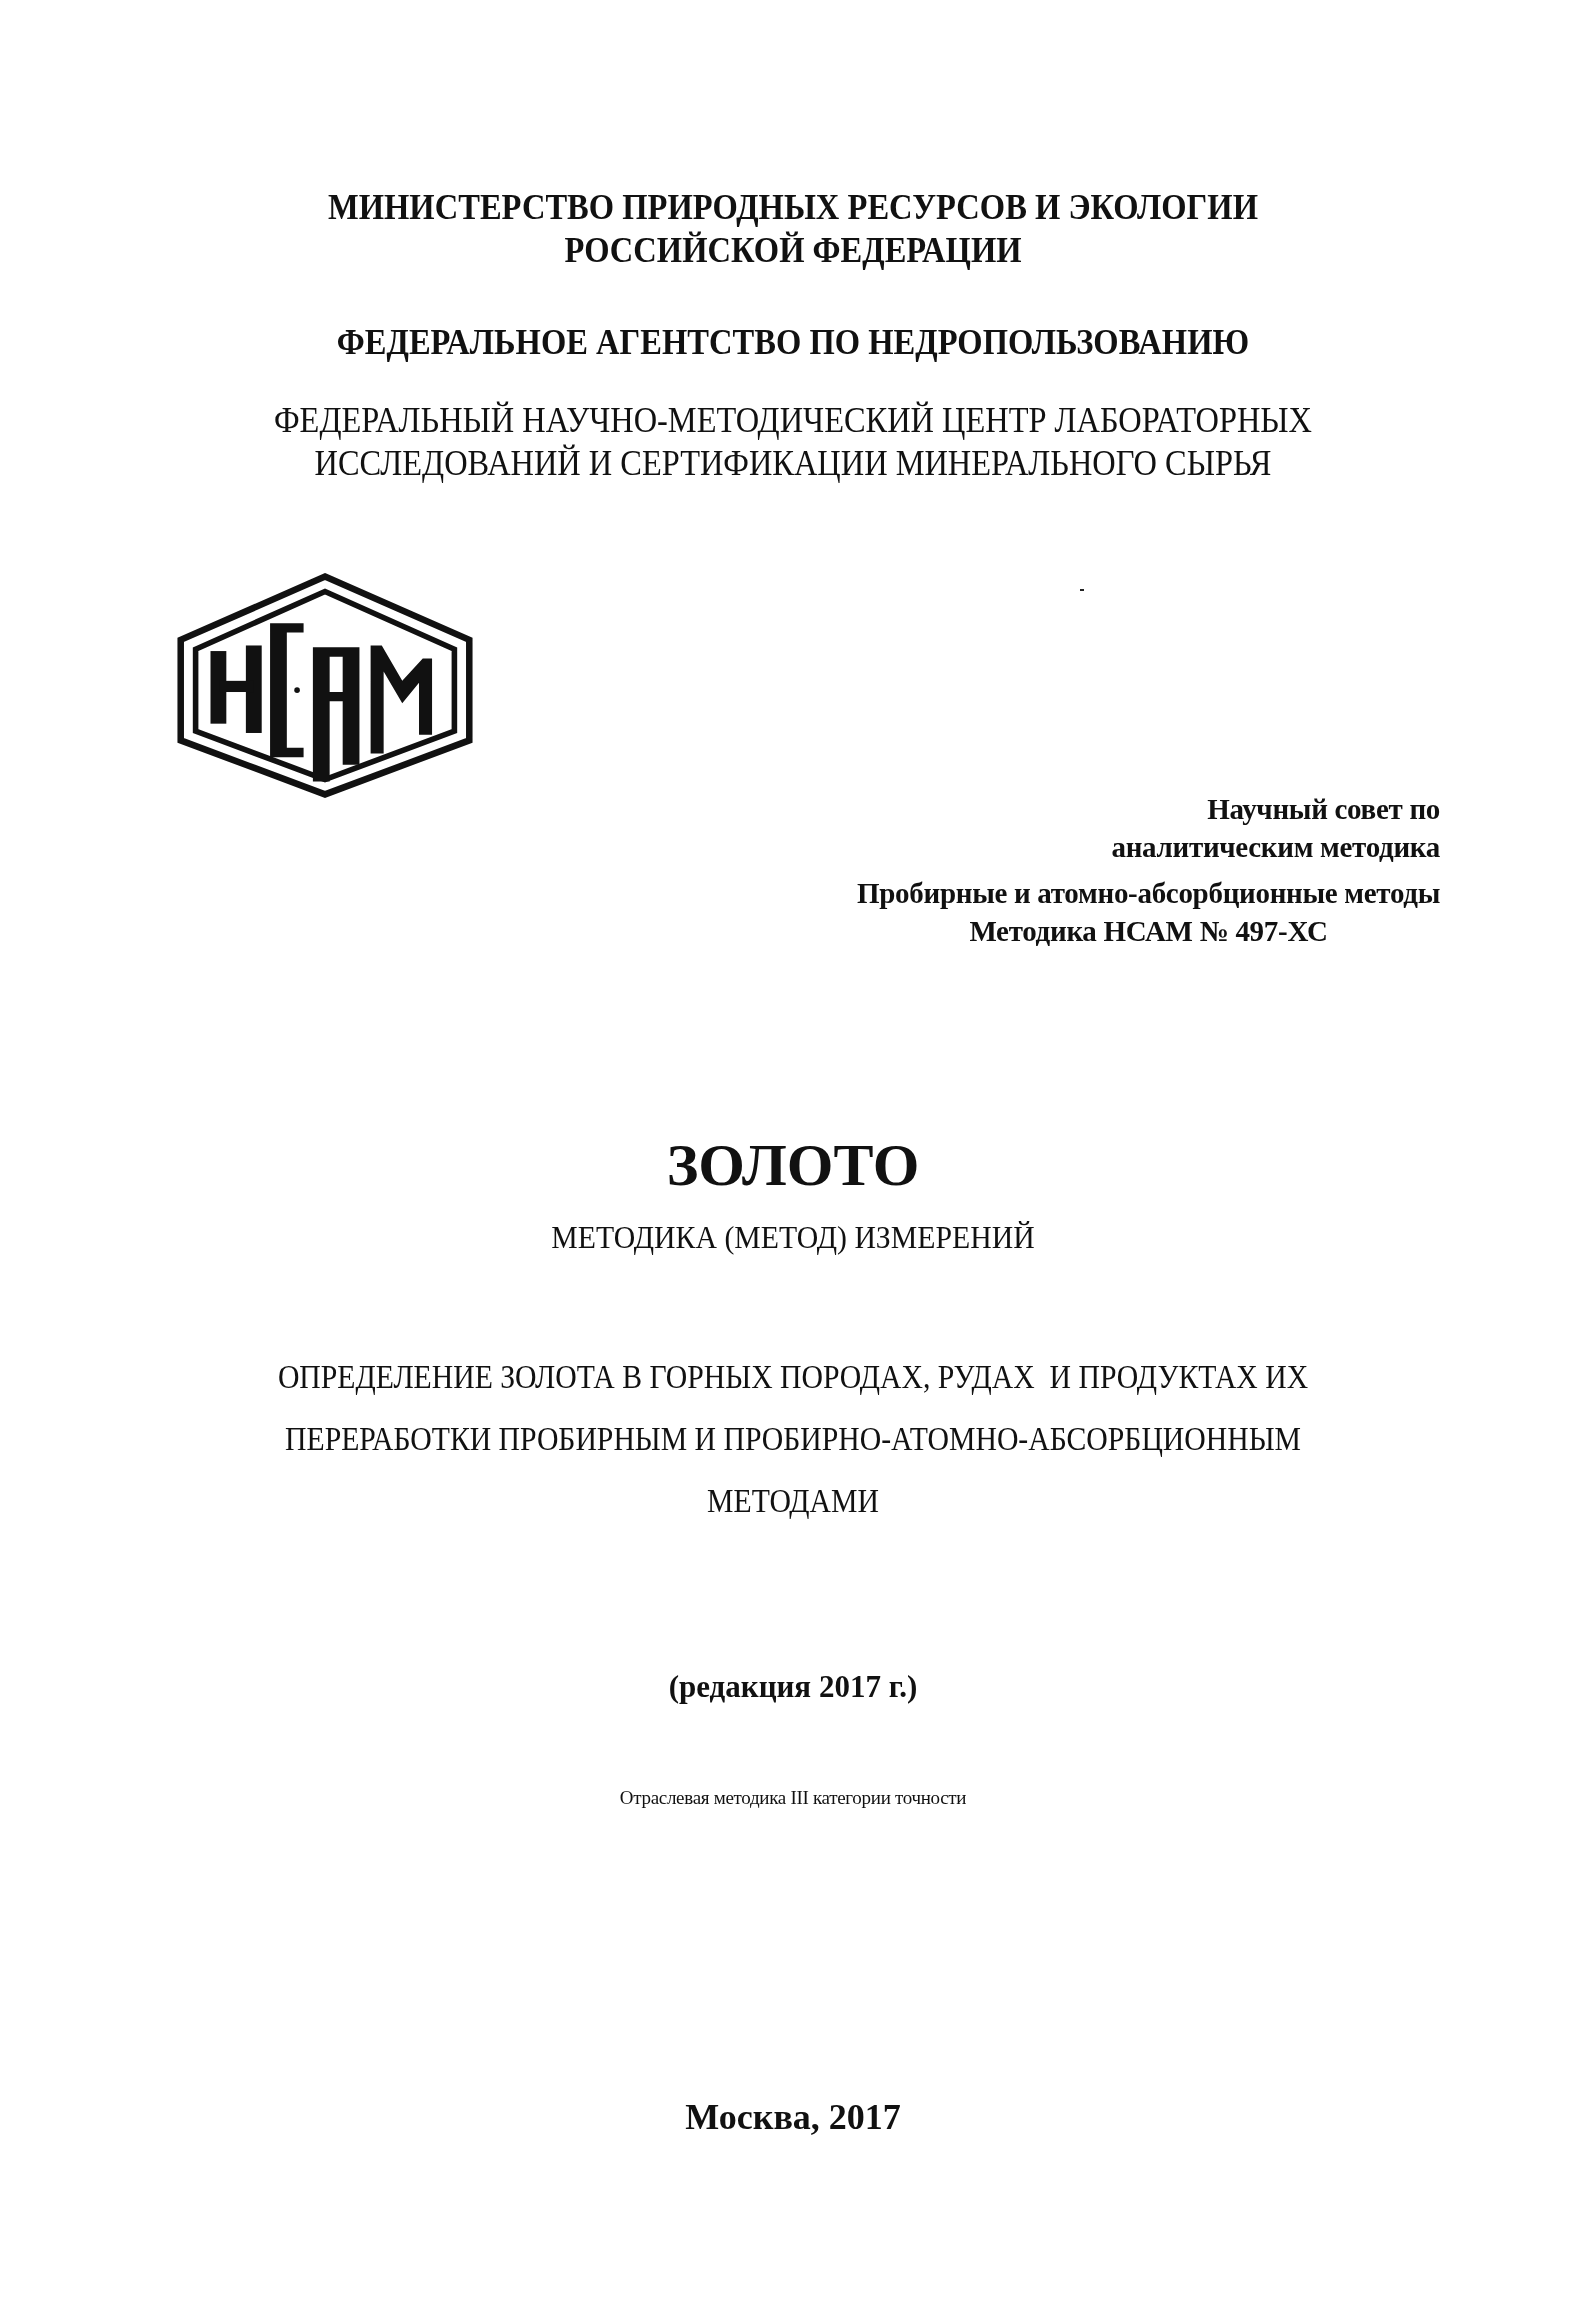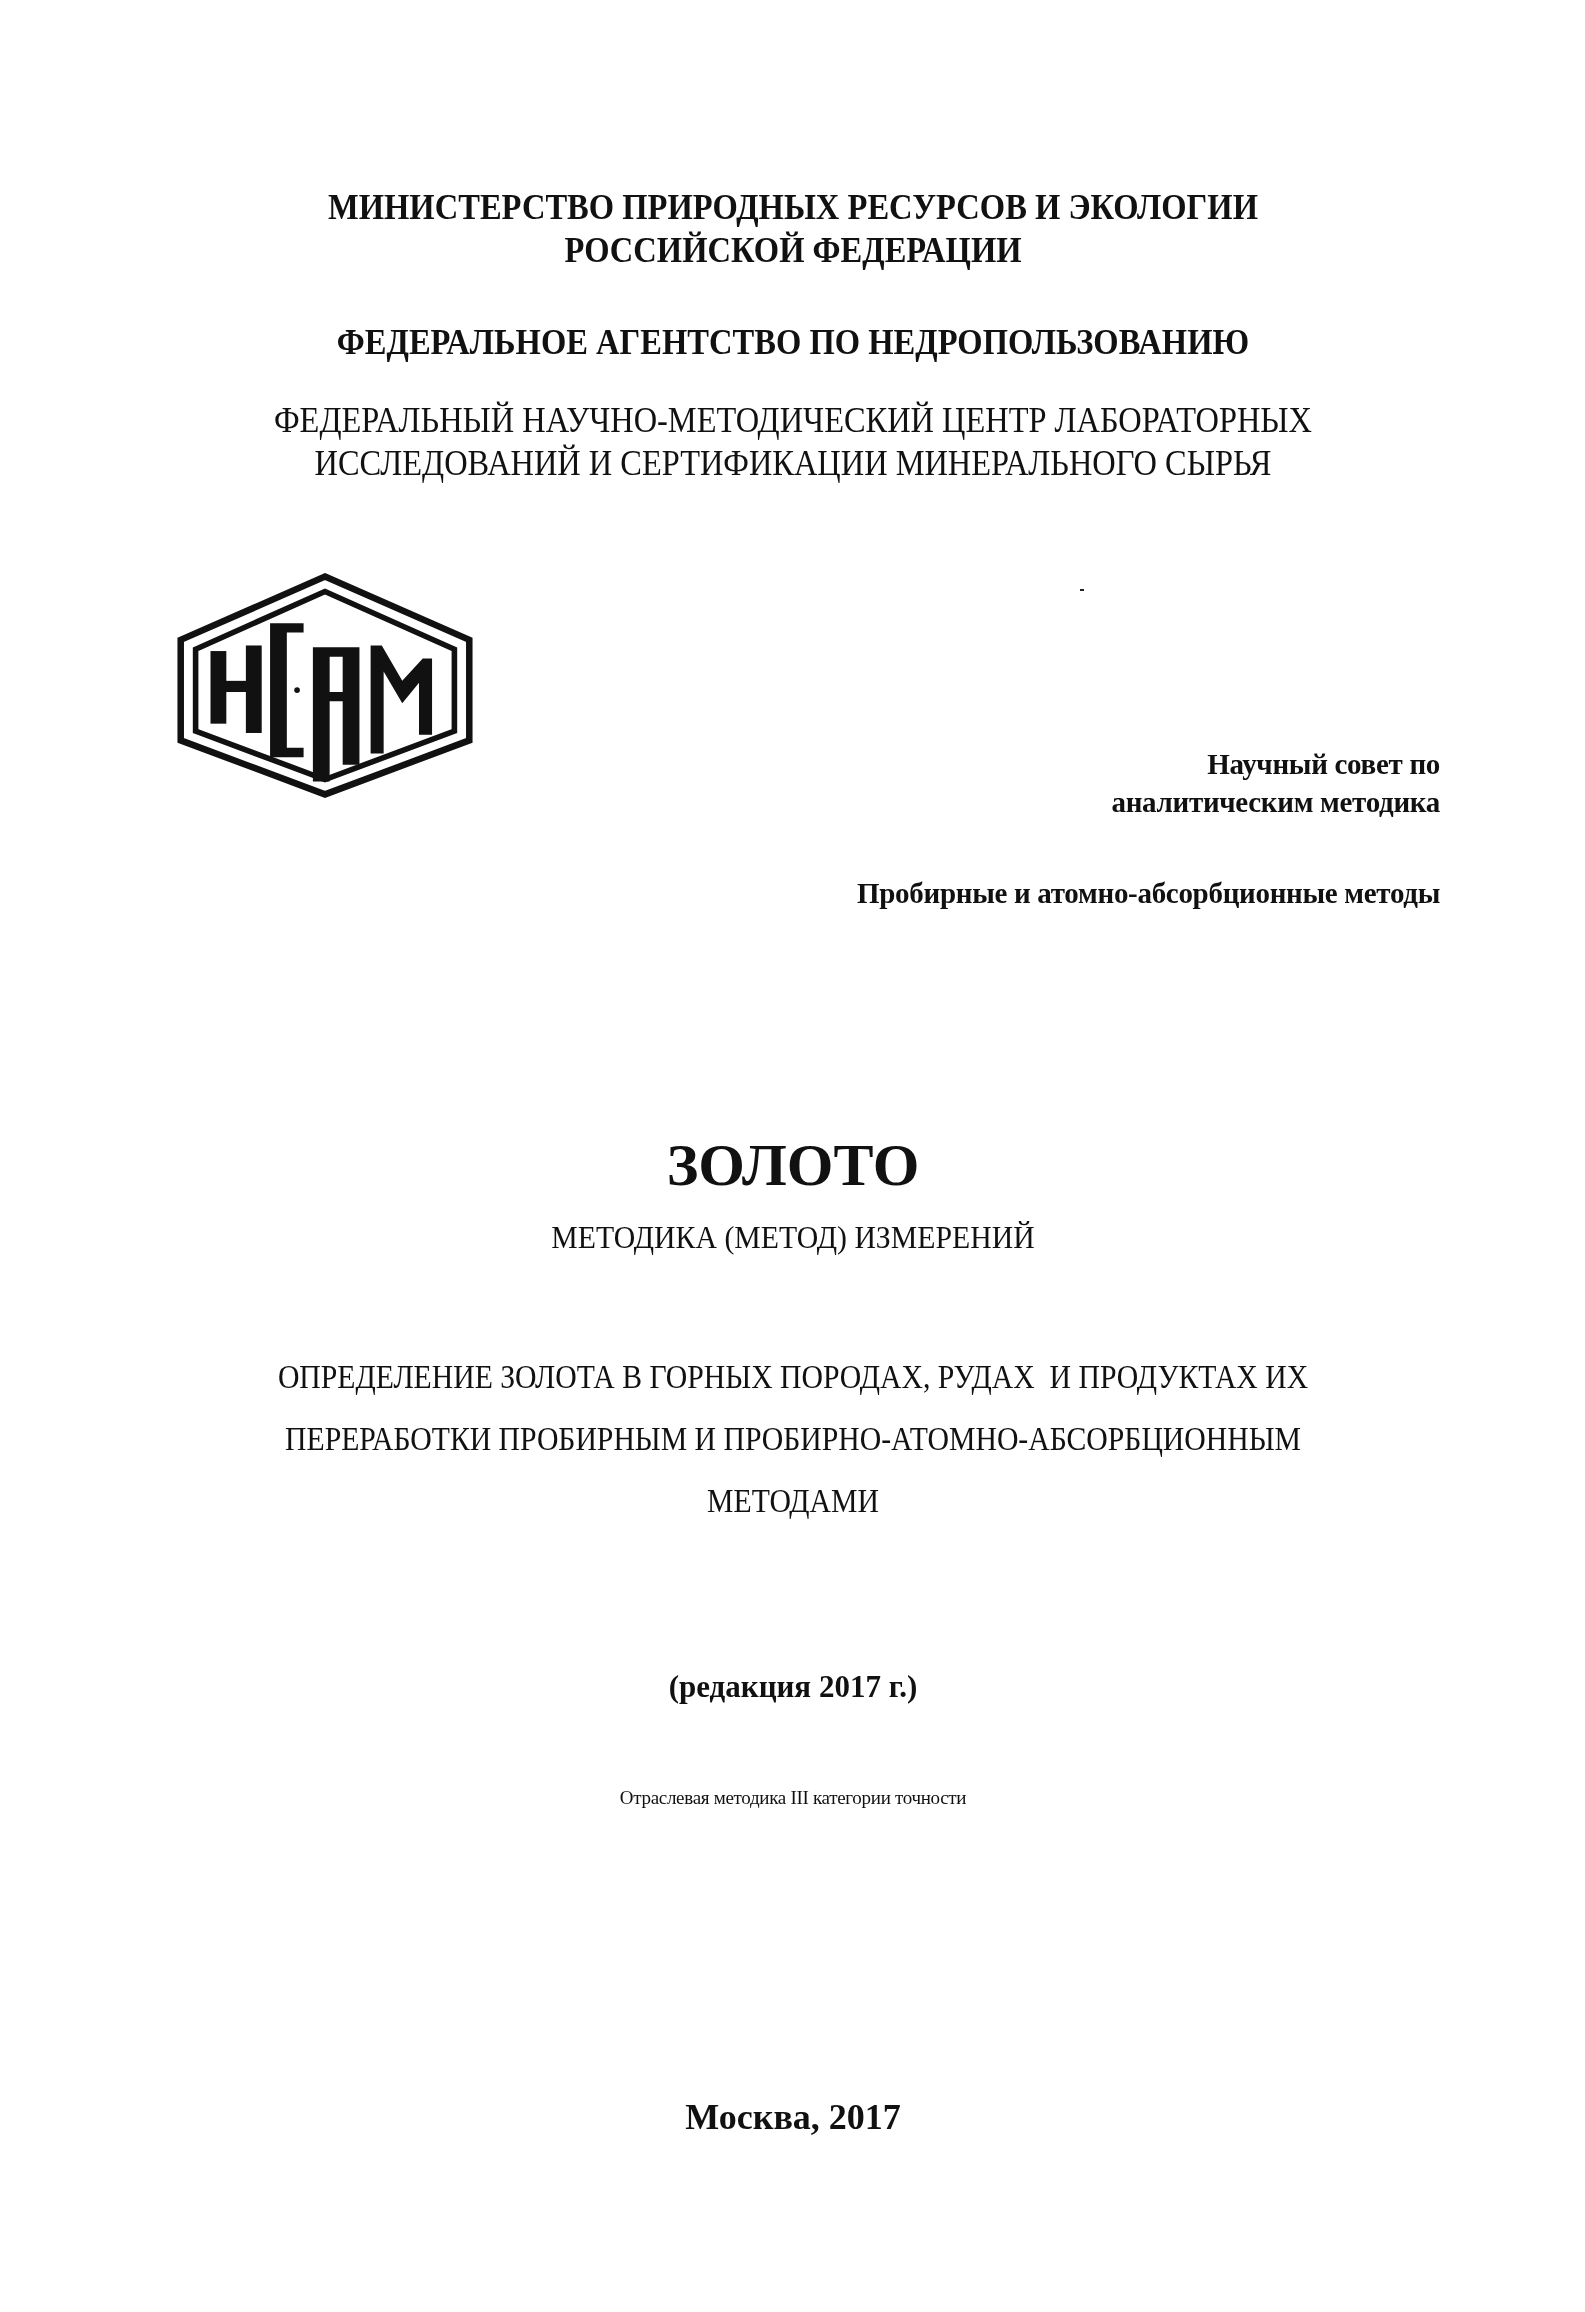--- a/index.html
+++ b/index.html
@@ -16,21 +16,21 @@
   .agency {
     top: 321px; font-size: 35px; font-weight: bold; line-height: 43px;
     transform: scaleX(0.93);
   }
   .center-name {
     top: 399px; font-size: 36px; line-height: 43px; font-weight: normal;
     transform: scaleX(0.90);
   }
   .logo { left: 173px; top: 571px; width: 304px; height: 229px; }
   .council {
-    right: 146px; top: 745px; text-align: right; font-size: 29px;
+    right: 146px; top: 790px; text-align: right; font-size: 29px;
     line-height: 38px; font-weight: bold; letter-spacing: -0.3px;
   }
   .methods {
     right: 146px; top: 874px; text-align: center; font-size: 29px;
     line-height: 38px; font-weight: bold; letter-spacing: -0.3px;
   }
   .title-gold {
     top: 1139px; font-size: 60px; font-weight: bold; line-height: 52px;
   }
   .subtitle {
@@ -87,20 +87,21 @@
 
 <div class="abs speck"></div>
 
 <div class="abs council">
   <span class="line">Научный совет по</span>
   <span class="line">аналитическим методика</span>
 </div>
 
 <div class="abs methods">
   <span class="line">Пробирные и атомно-абсорбционные методы</span>
+  <span class="line">Методика НСАМ № 497-ХС</span>
 </div>
 
 <div class="abs center title-gold">ЗОЛОТО</div>
 
 <div class="abs center subtitle">МЕТОДИКА (МЕТОД) ИЗМЕРЕНИЙ</div>
 
 <div class="abs center long-title">
   <span class="line" style="white-space: pre;">ОПРЕДЕЛЕНИЕ ЗОЛОТА В ГОРНЫХ ПОРОДАХ, РУДАХ  И ПРОДУКТАХ ИХ</span>
   <span class="line">ПЕРЕРАБОТКИ ПРОБИРНЫМ И ПРОБИРНО-АТОМНО-АБСОРБЦИОННЫМ</span>
   <span class="line">МЕТОДАМИ</span>

